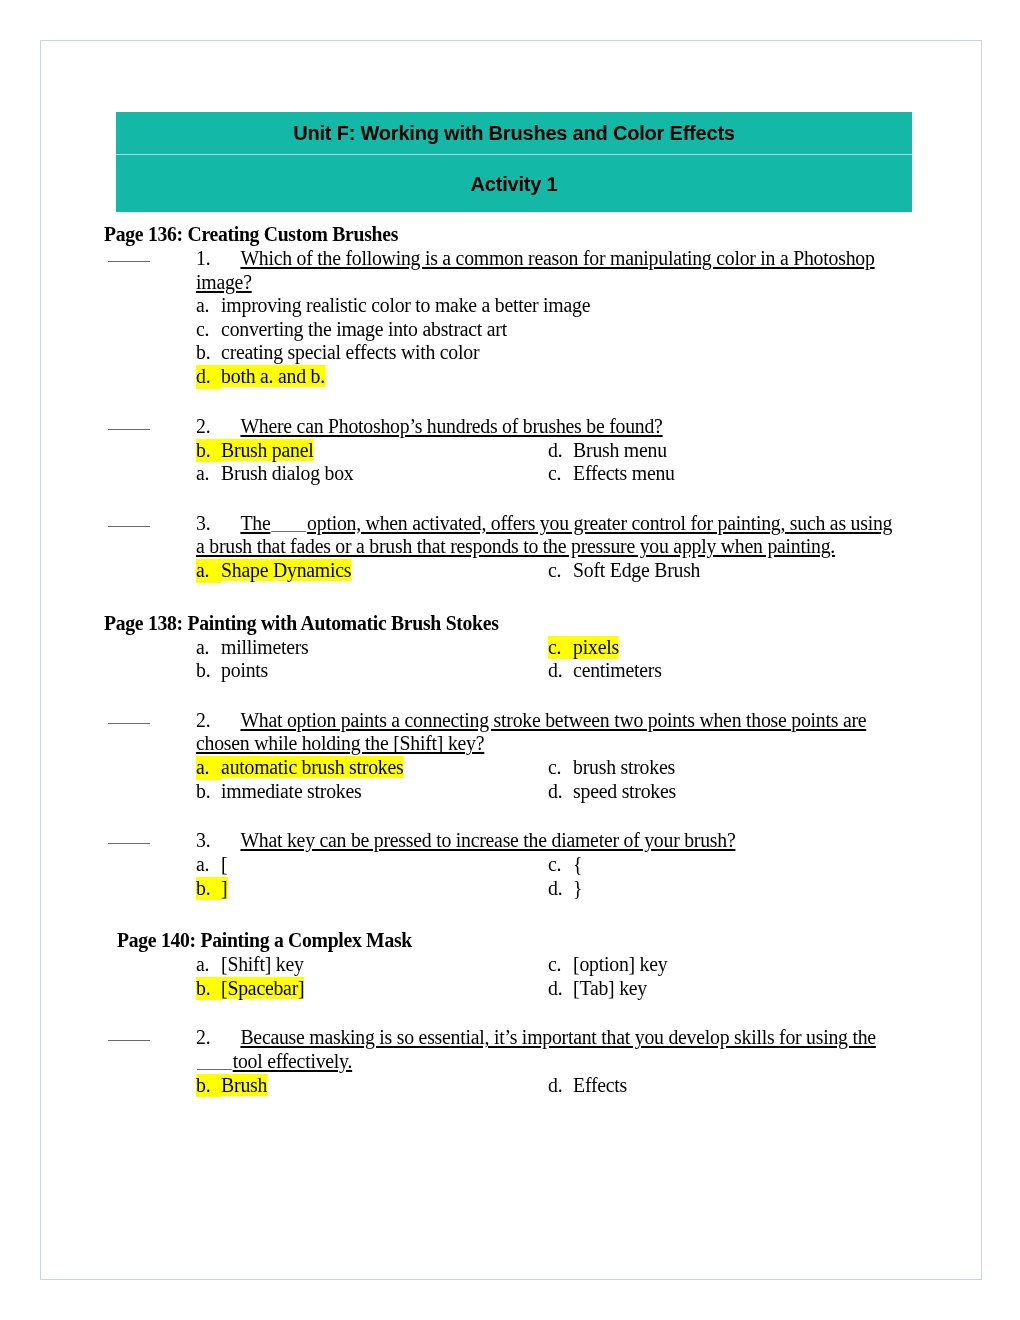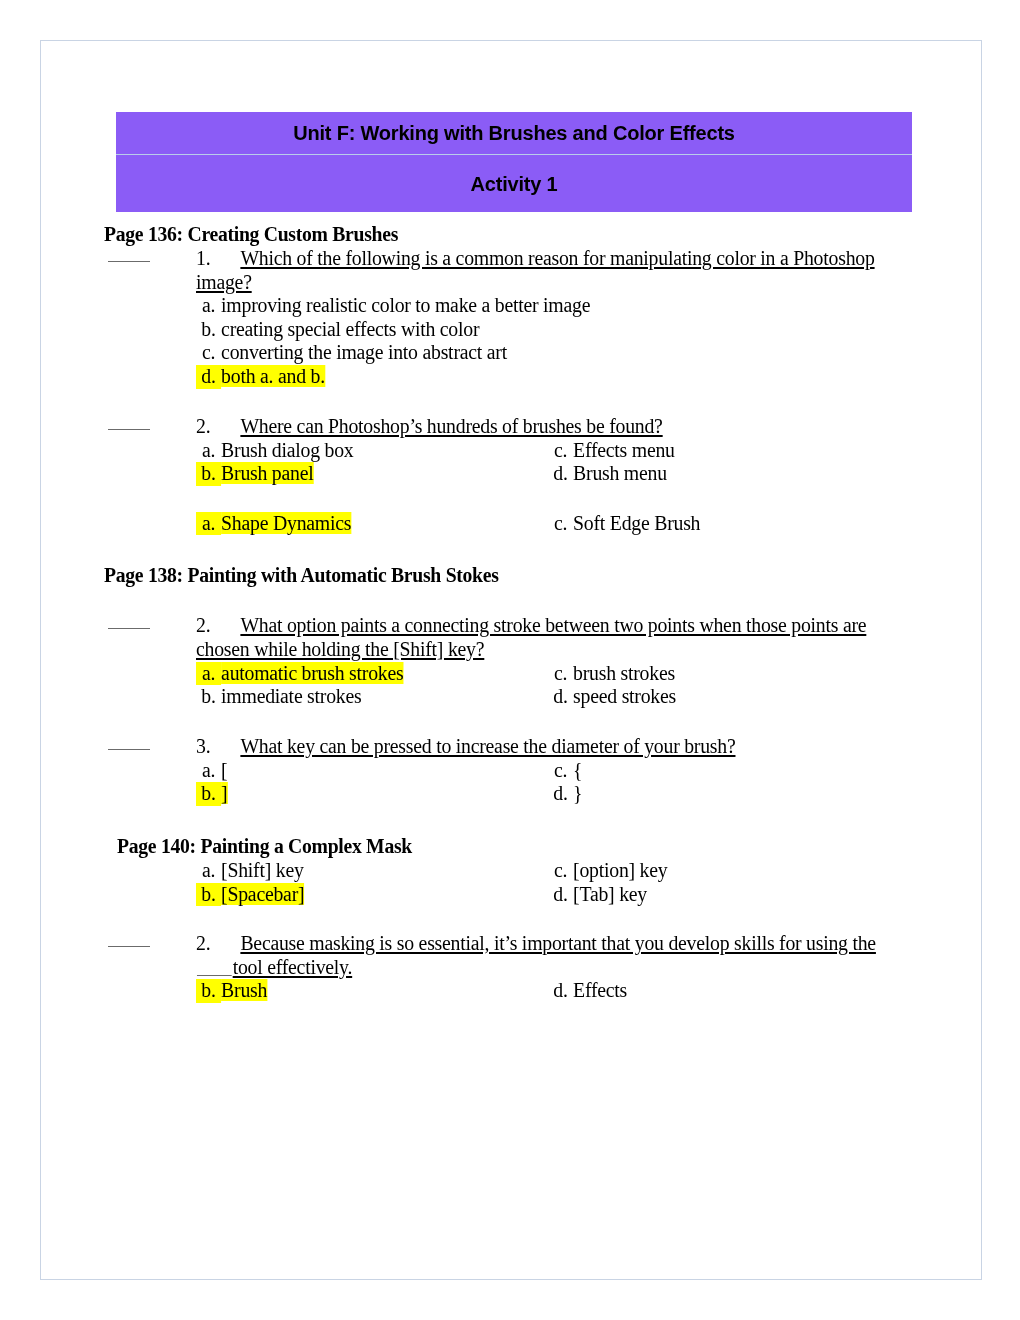--- a/index.html
+++ b/index.html
@@ -36,21 +36,21 @@
   }
 
   
   .header-table {
     width: 796px;
     margin: 0 0 10px 12px;
     border-collapse: collapse;
     font-family: "Liberation Sans", "DejaVu Sans", sans-serif;
   }
   .header-row {
-    background: #8b5cf6;
+    background: #14b8a6;
     border-bottom: 1px solid #b9cdea;
   }
   .header-row.last { border-bottom: none; }
   .header-cell {
     text-align: center;
     font-weight: bold;
     font-size: 20px;
     color: #000;
     padding: 10px 6px 9px 6px;
     letter-spacing: -0.2px;
@@ -106,21 +106,20 @@
     border-bottom: 1.6px solid #6b6b6b;
     vertical-align: -2px;
     margin: 0 1px;
   }
 
   
   .options {
     position: relative;
     padding-left: 92px;
     margin-top: 0;
-    text-align: center;
   }
   .opt-row {
     position: relative;
     height: 23.6px;
     font-size: 20.5px;
     line-height: 23.6px;
     letter-spacing: -0.25px;
   }
   .opt {
     position: absolute;
@@ -168,62 +167,78 @@
     <span class="q-blank"></span>
     <div class="q-stem">
       <span class="q-num">1.</span><span>Which of the following is a common reason for manipulating color in a Photoshop image?</span>
     </div>
   </div>
   <div class="options">
     <div class="opt-row">
       <span class="opt col-left"><span class="opt-letter">a.</span><span class="opt-text">improving realistic color to make a better image</span></span>
     </div>
     <div class="opt-row">
+      <span class="opt col-left"><span class="opt-letter">c.</span><span class="opt-text">converting the image into abstract art</span></span>
+    </div>
+    <div class="opt-row">
       <span class="opt col-left"><span class="opt-letter">b.</span><span class="opt-text">creating special effects with color</span></span>
     </div>
     <div class="opt-row">
-      <span class="opt col-left"><span class="opt-letter">c.</span><span class="opt-text">converting the image into abstract art</span></span>
-    </div>
-    <div class="opt-row">
       <span class="opt col-left hl-split"><span class="opt-letter">d.</span><span class="opt-text">both a. and b.</span></span>
     </div>
   </div>
 
   <div class="gap-lg"></div>
 
   <div class="question">
     <span class="q-blank"></span>
     <div class="q-stem">
       <span class="q-num">2.</span><span>Where can Photoshop’s hundreds of brushes be found?</span>
     </div>
   </div>
   <div class="options">
+    <div class="opt-row">
+      <span class="opt col-left hl-split"><span class="opt-letter">b.</span><span class="opt-text">Brush panel</span></span>
+      <span class="opt col-right"><span class="opt-letter">d.</span><span class="opt-text">Brush menu</span></span>
+    </div>
     <div class="opt-row">
       <span class="opt col-left"><span class="opt-letter">a.</span><span class="opt-text">Brush dialog box</span></span>
       <span class="opt col-right"><span class="opt-letter">c.</span><span class="opt-text">Effects menu</span></span>
     </div>
-    <div class="opt-row">
-      <span class="opt col-left hl-split"><span class="opt-letter">b.</span><span class="opt-text">Brush panel</span></span>
-      <span class="opt col-right"><span class="opt-letter">d.</span><span class="opt-text">Brush menu</span></span>
-    </div>
-  </div>
-
-  <div class="gap-lg"></div>
-
+  </div>
+
+  <div class="gap-lg"></div>
+
+  <div class="question">
+    <span class="q-blank"></span>
+    <div class="q-stem">
+      <span class="q-num">3.</span><span>The</span><span class="blank-inline"></span><span>option, when activated, offers you greater control for painting, such as using a brush that fades or a brush that responds to the pressure you apply when painting.</span>
+    </div>
+  </div>
   <div class="options">
     <div class="opt-row">
       <span class="opt col-left hl-split"><span class="opt-letter">a.</span><span class="opt-text">Shape Dynamics</span></span>
       <span class="opt col-right"><span class="opt-letter">c.</span><span class="opt-text">Soft Edge Brush</span></span>
     </div>
   </div>
 
   <div class="gap-md"></div>
 
   <div class="section-heading">Page 138: Painting with Automatic Brush Stokes</div>
 
+  <div class="options">
+    <div class="opt-row">
+      <span class="opt col-left"><span class="opt-letter">a.</span><span class="opt-text">millimeters</span></span>
+      <span class="opt col-right hl-full"><span class="opt-letter">c.</span><span class="opt-text">pixels</span></span>
+    </div>
+    <div class="opt-row">
+      <span class="opt col-left"><span class="opt-letter">b.</span><span class="opt-text">points</span></span>
+      <span class="opt col-right"><span class="opt-letter">d.</span><span class="opt-text">centimeters</span></span>
+    </div>
+  </div>
 
   <div class="gap-lg"></div>
 
   <div class="question">
     <span class="q-blank"></span>
     <div class="q-stem">
       <span class="q-num">2.</span><span>What option paints a connecting stroke between two points when those points are chosen while holding the [Shift] key?</span>
     </div>
   </div>
   <div class="options">

